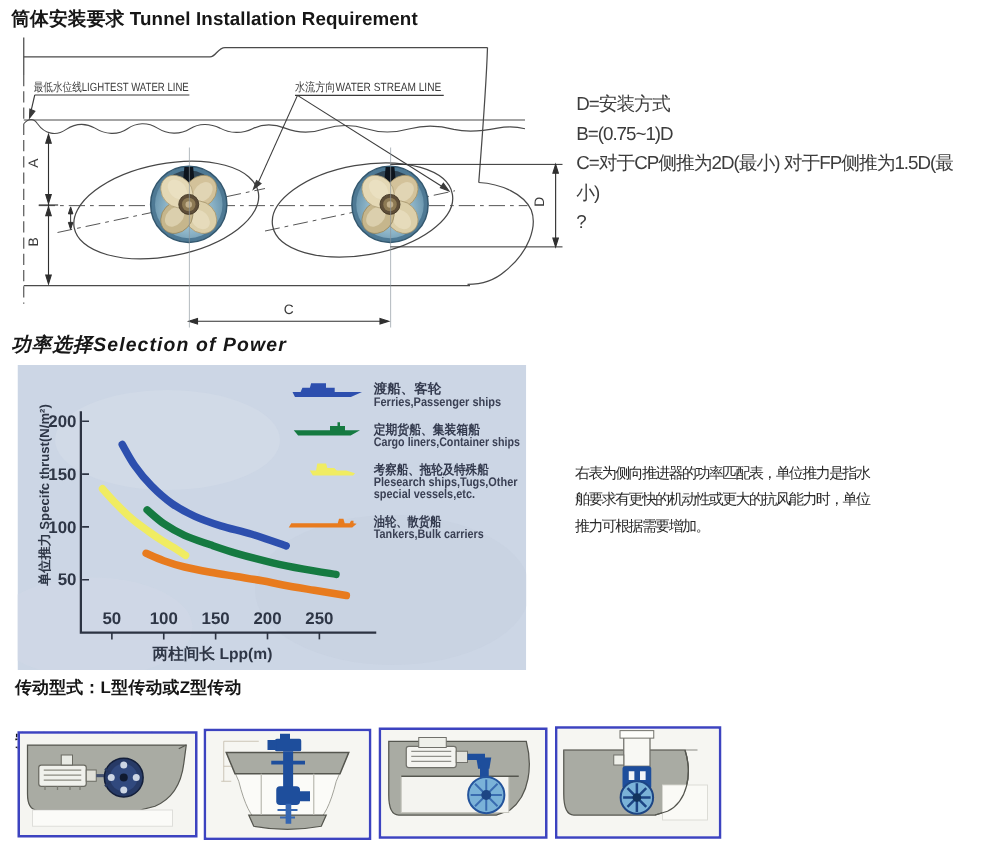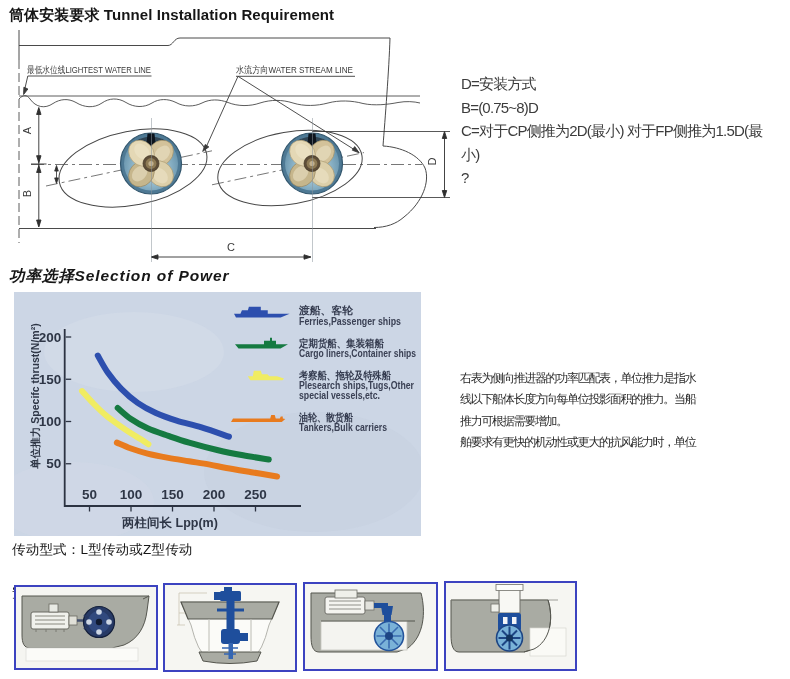--- a/index.html
+++ b/index.html
@@ -5,21 +5,21 @@
   * { margin:0; padding:0; box-sizing:border-box; }
   html,body { width:790px; height:679px; background:#ffffff; overflow:hidden;
     font-family:"Liberation Sans", sans-serif; }
   .abs { position:absolute; }
   #stage { position:relative; width:657px; height:679px; background:#fff; }
 
   .h-main { left:9px; top:6px; font-size:15px; font-weight:bold; color:#161616;
     letter-spacing:0.1px; }
   .h-power { left:9px; top:266px; font-size:15.5px; font-weight:bold; color:#161616;
     letter-spacing:0.9px;font-style:italic; }
-  .h-small { font-size:13.5px; font-weight:normal; color:#161616; letter-spacing:0.2px; }
+  .h-small { font-size:13.5px; font-weight:bold; color:#161616; letter-spacing:0.2px; }
 
   #spec-block { left:461px; top:72px; width:310px; font-size:15px; color:#3c3c3c; }
   #spec-block .line { height:23.5px; line-height:23.5px; white-space:nowrap; letter-spacing:-0.8px; }
 
   #para-block { left:460px; top:368px; width:306px; font-size:12px; color:#2a2a2a; }
   #para-block .line { height:21.3px; line-height:21.3px; white-space:nowrap; letter-spacing:-1.3px; }
 
   #drawing-svg { left:0; top:0; }
   #chart-wrap { left:14px; top:292px; width:407px; height:244px; }
 
@@ -150,21 +150,21 @@
     <text x="34" y="197" font-size="11" transform="rotate(-90 30.5 197)" text-anchor="middle">B</text>
     <text x="231" y="251" font-size="11" text-anchor="middle">C</text>
     <text x="439" y="165" font-size="11" transform="rotate(-90 435.5 165)" text-anchor="middle">D</text>
   </g>
 <path d="M151.5,118 V262" stroke="#8a949c" stroke-width="0.7" fill="none" opacity="0.75"></path>
       <path d="M312.5,118 V262" stroke="#8a949c" stroke-width="0.7" fill="none" opacity="0.75"></path>
     </svg>
 
 <div id="spec-block" class="abs">
       <div class="line">D=安装方式</div>
-      <div class="line">B=(0.75~8)D</div>
+      <div class="line">B=(0.75~1)D</div>
       <div class="line">C=对于CP侧推为2D(最小) 对于FP侧推为1.5D(最</div>
       <div class="line">小)</div>
       <div class="line">?</div>
     </div>
 
 <div class="abs h-power">功率选择Selection of Power</div>
 
 <div id="chart-wrap" class="abs"><svg width="407" height="244" viewBox="0 0 407 244">
         <rect x="0" y="0" width="407" height="244" fill="#ccd6e5"></rect>
         <ellipse cx="120" cy="60" rx="90" ry="40" fill="#d6deea" opacity="0.5"></ellipse>
@@ -213,23 +213,22 @@
         </g>
         <g>
           <path d="M0,8.2 L2,4.7 H39 L40,1.2 H43.5 L44.5,4.7 H48.5 L49.5,2.7 H51.5 V4.7 L54,5.2 L50.5,8.2 Z" fill="#e87b1e" transform="translate(217,121.8) scale(1.0055555555555555)"></path>
           <text x="285" y="128.8" font-size="10.5" font-weight="bold" fill="#333a4e" textLength="54" lengthAdjust="spacingAndGlyphs">油轮、散货船</text>
           <text x="285" y="138.5" font-size="10" font-weight="bold" fill="#3a4054" textLength="88" lengthAdjust="spacingAndGlyphs">Tankers,Bulk carriers</text>
         </g>
       </svg></div>
 
 <div id="para-block" class="abs">
       <div class="line">右表为侧向推进器的功率匹配表，单位推力是指水</div>
-      <div class="line">线以下船体长度方向每单位投影面积的推力。当船</div>
+      <div class="line">舶要求有更快的机动性或更大的抗风能力时，单位</div>
       <div class="line">推力可根据需要增加。</div>
-      <div class="line">舶要求有更快的机动性或更大的抗风能力时，单位</div>
     </div>
 
 <div class="abs h-small" style="left:12px; top:541px;">传动型式：L型传动或Z型传动</div>
 <div class="abs h-small" style="left:12px; top:564px; letter-spacing:1px;margin-top:20px;">安装方式：立式或卧式</div>
 
 <div class="thumb" id="thumb1" style="left:14px; top:585px; width:144px; height:85px;">
       <svg width="140" height="81" viewBox="0 0 140 81">
         <rect x="0" y="0" width="140" height="81" fill="#f5f5f1"></rect>
         <path d="M6,9 H133 L131,24 C129,40 122,52 108,58 L96,61 H14 C8,61 6,56 6,48 Z" fill="#a9aba3" stroke="#55564f" stroke-width="1"></path>
         <path d="M127,12 l6,-3" stroke="#55564f" stroke-width="1" fill="none"></path>

